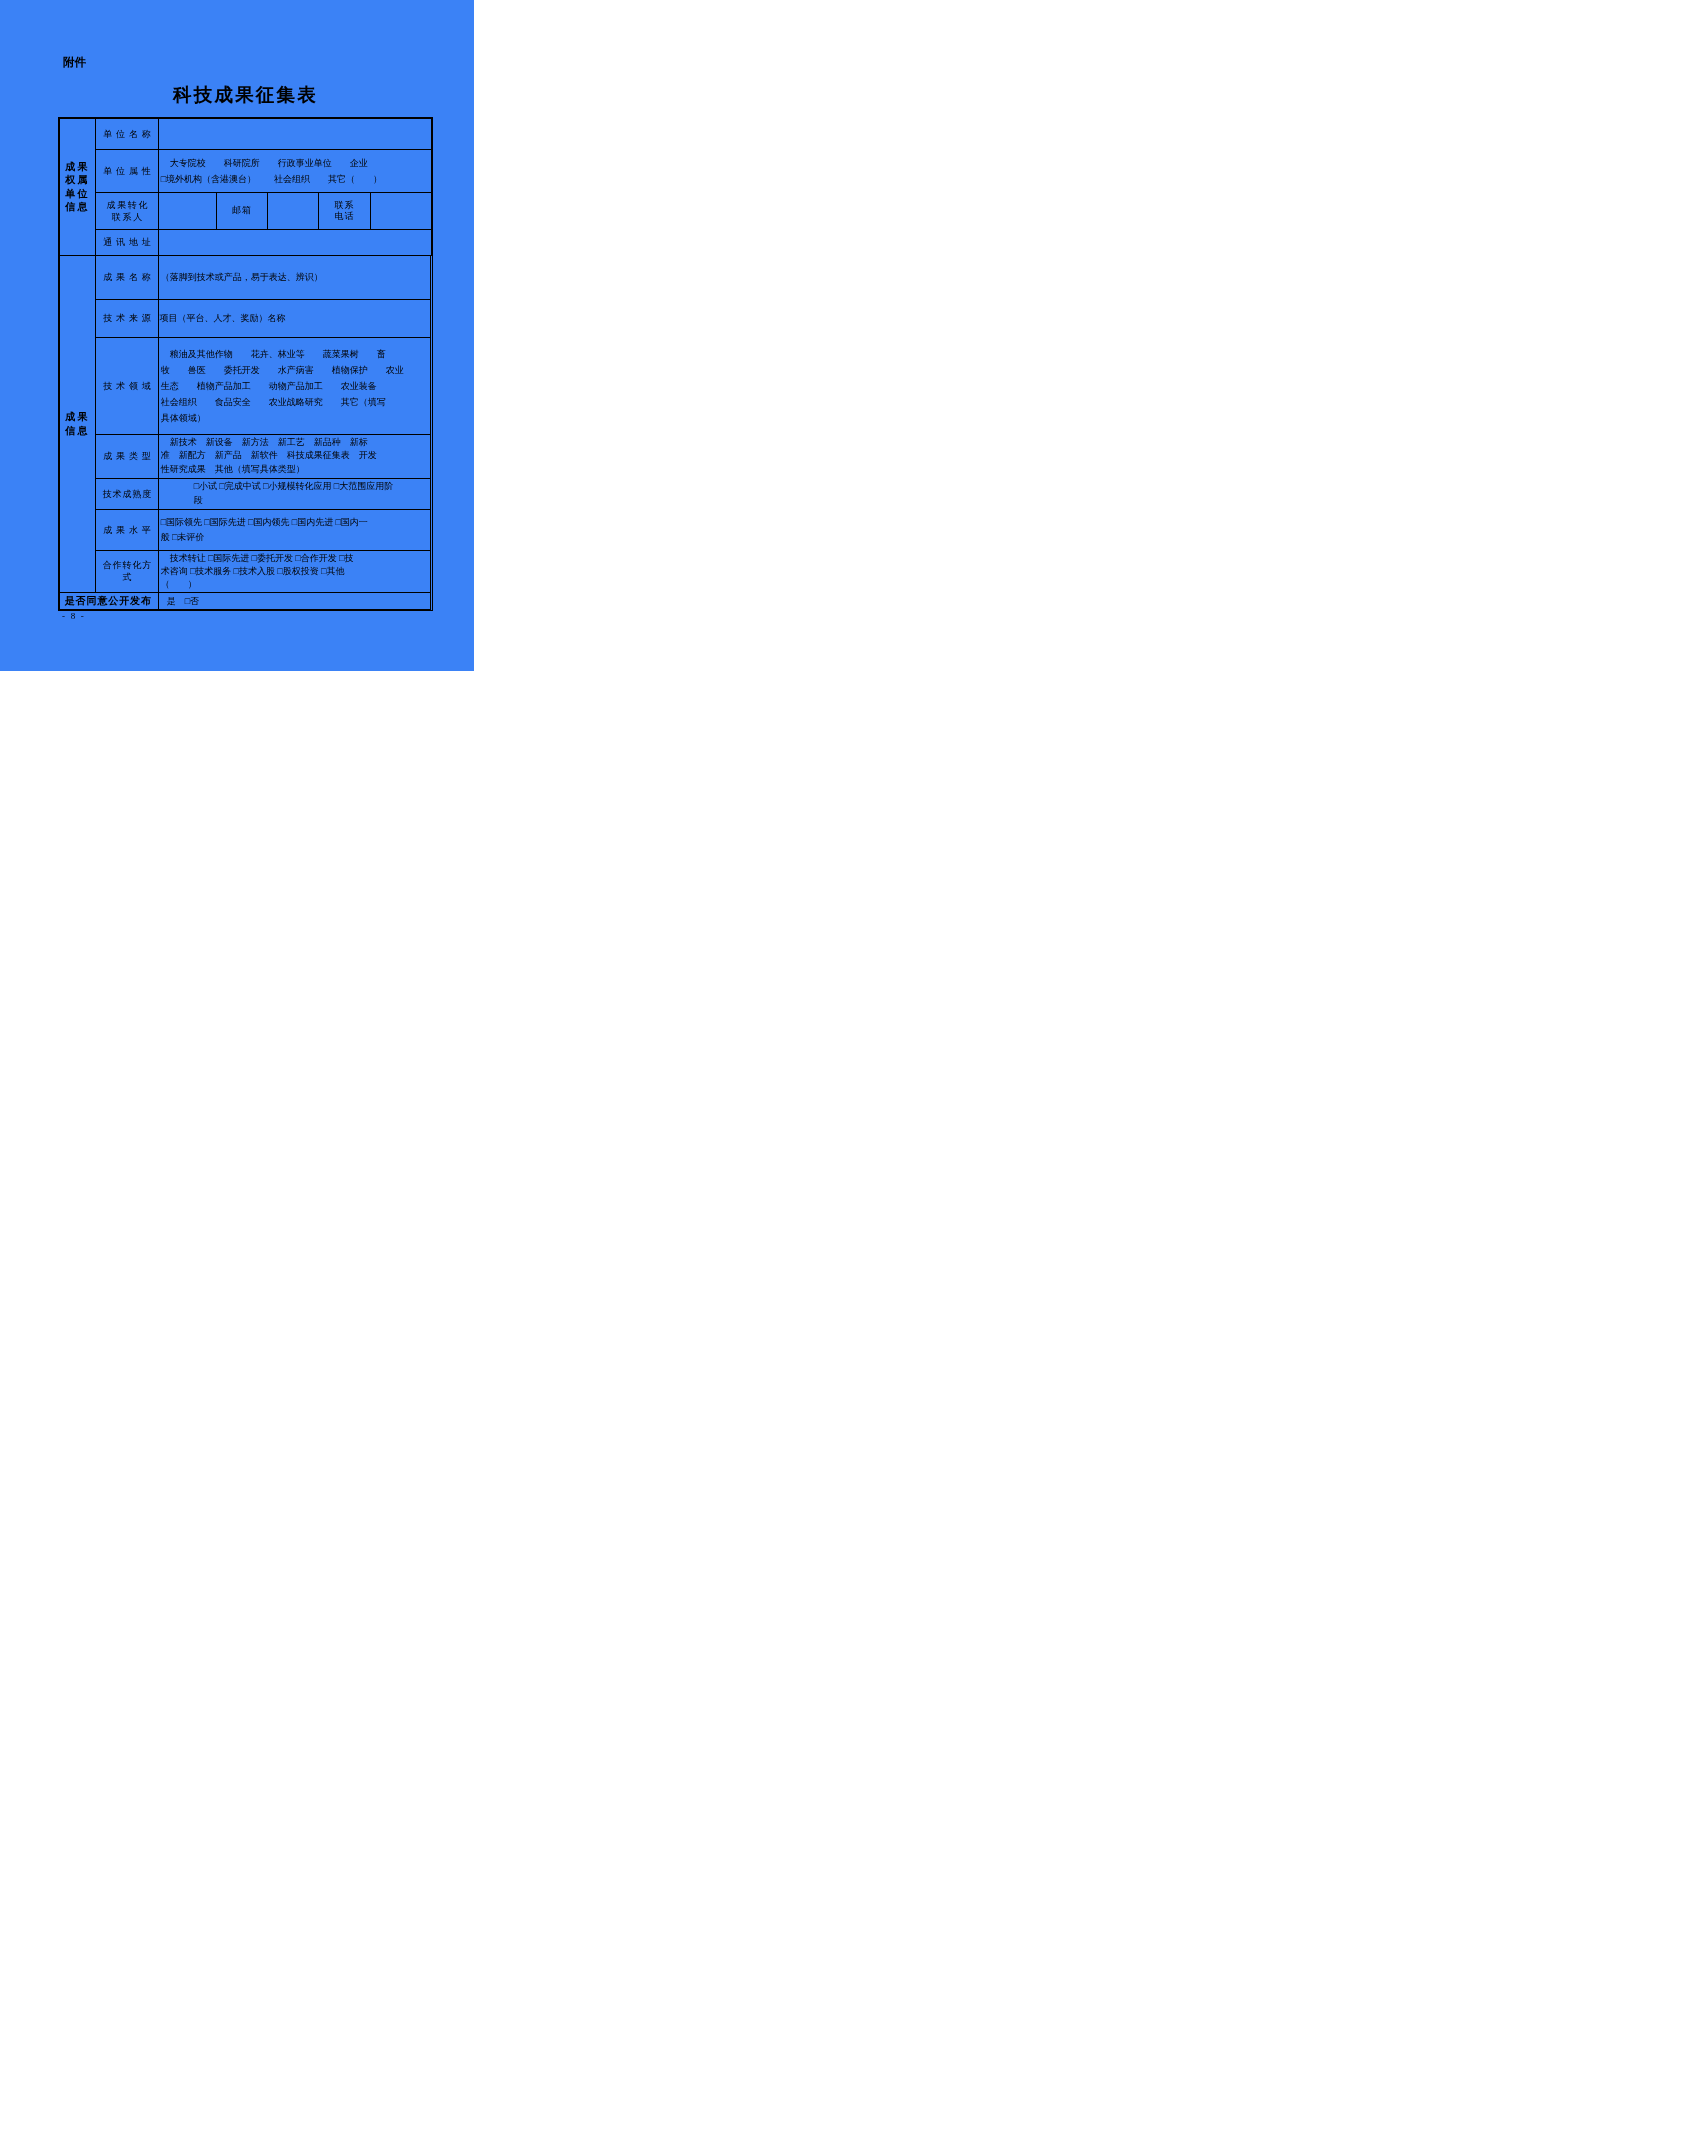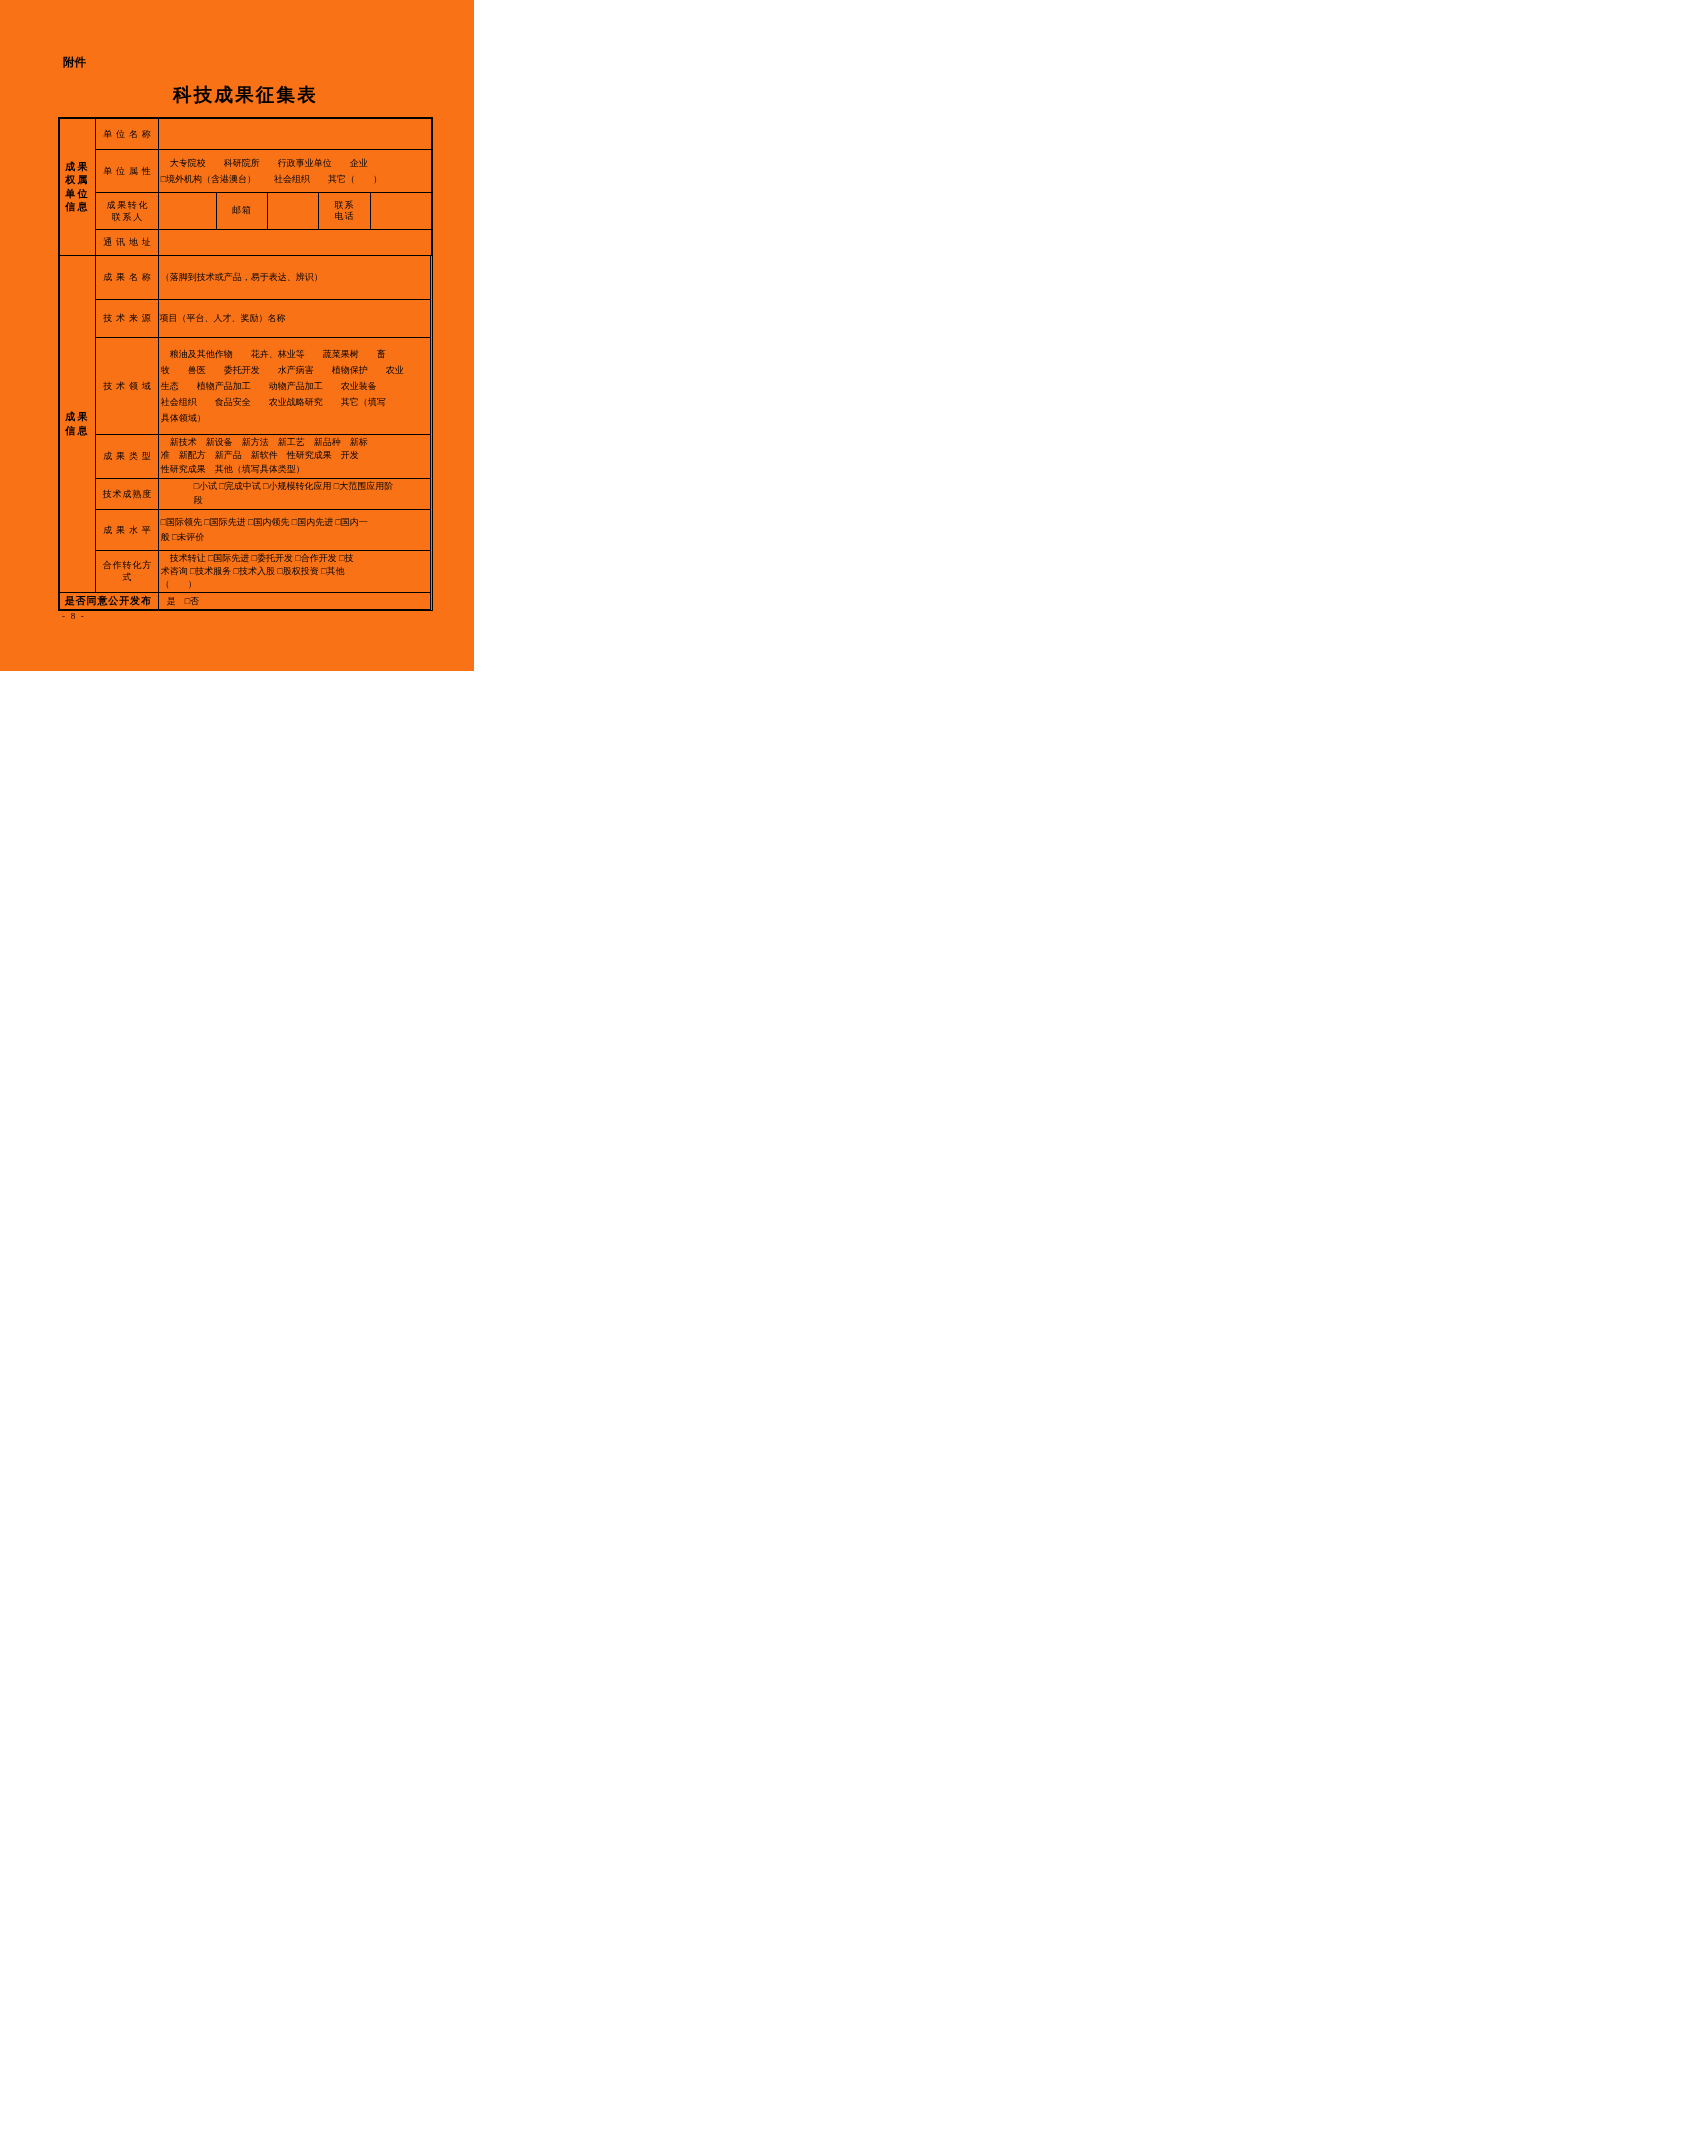--- a/index.html
+++ b/index.html
@@ -1,18 +1,18 @@
 <!DOCTYPE html>
 <html style="font-size:6.9px"><head>
 <meta charset="utf-8">
 <style>
   html,body{margin:0;padding:0;background:#ffffff;}
   body{width:474px;height:671px;position:relative;color:#000;
        font-family:"Liberation Serif","DejaVu Serif",serif;}
-  .page{position:absolute;inset:0;background:#f97316;}
+  .page{position:absolute;inset:0;background:#3b82f6;}
   .attachment{position:absolute;left:63px;top:55px;font-size:11.6px;font-weight:bold;
               font-family:"Liberation Sans","DejaVu Sans",sans-serif;}
   .title{position:absolute;left:17px;right:0;top:82px;margin:0;text-align:center;
          font-size:18.5px;font-weight:bold;letter-spacing:2.2px;}
   .tblwrap{position:absolute;left:58px;top:117px;width:373px;border:0.4px solid #000;}
   table.tbl{border-collapse:collapse;table-layout:fixed;width:372px;}
   table.tbl + table.tbl{margin-top:-0.9px;}
   td{border:0.9px solid #000;padding:0;vertical-align:middle;overflow:hidden;}
   .hdr{font-family:"Liberation Sans","DejaVu Sans",sans-serif;font-weight:bold;
        font-size:10px;line-height:13.3px;letter-spacing:2.2px;text-align:center;}
@@ -126,21 +126,21 @@
           <div>牧　　兽医　　委托开发　　水产病害　　植物保护　　农业</div>
           <div>生态　　植物产品加工　　动物产品加工　　农业装备</div>
           <div>社会组织　　食品安全　　农业战略研究　　其它（填写</div>
           <div>具体领域）</div>
         </td>
       </tr>
       <tr>
         <td class="lbl ls8 h101">成果类型</td>
         <td class="content lh32">
           <div>　新技术　新设备　新方法　新工艺　新品种　新标</div>
-          <div>准　新配方　新产品　新软件　性研究成果　开发</div>
+          <div>准　新配方　新产品　新软件　科技成果征集表　开发</div>
           <div>性研究成果　其他（填写具体类型）</div>
         </td>
       </tr>
       <tr>
         <td class="lbl ls2 h69">技术成熟度</td>
         <td class="content lh31">
           <div>□小试 □完成中试 □小规模转化应用 □大范围应用阶</div>
           <div>段</div>
         </td>
       </tr>

